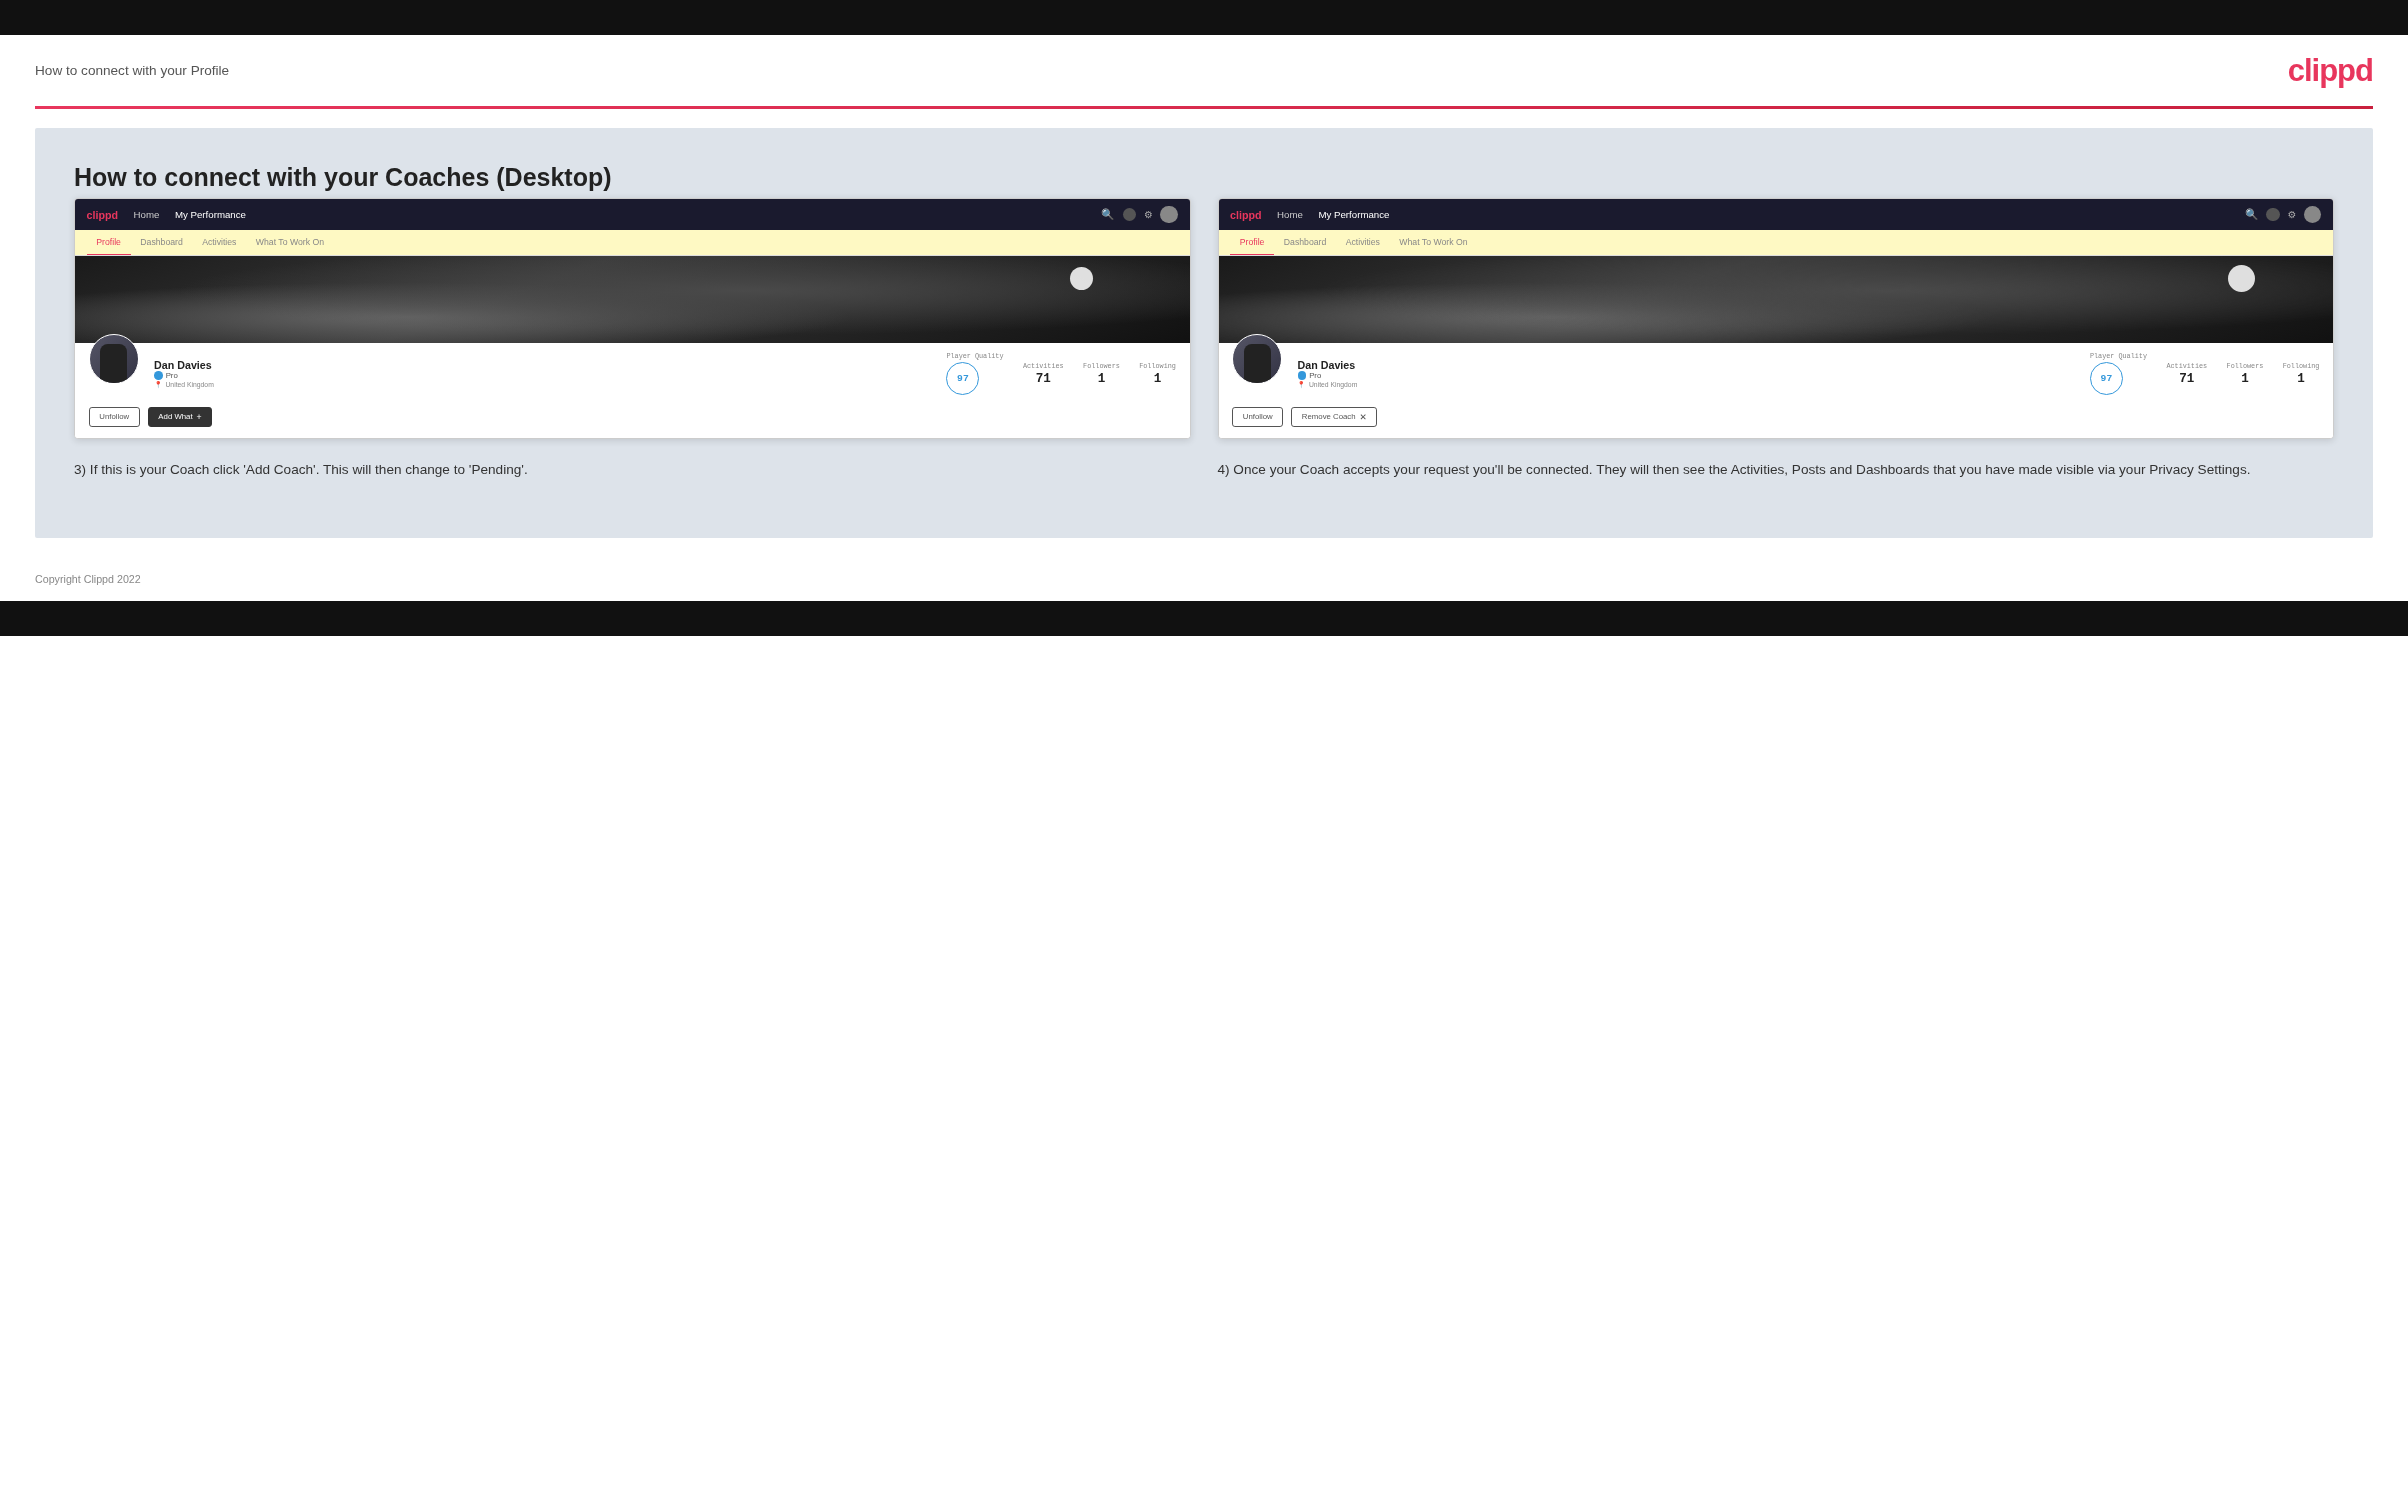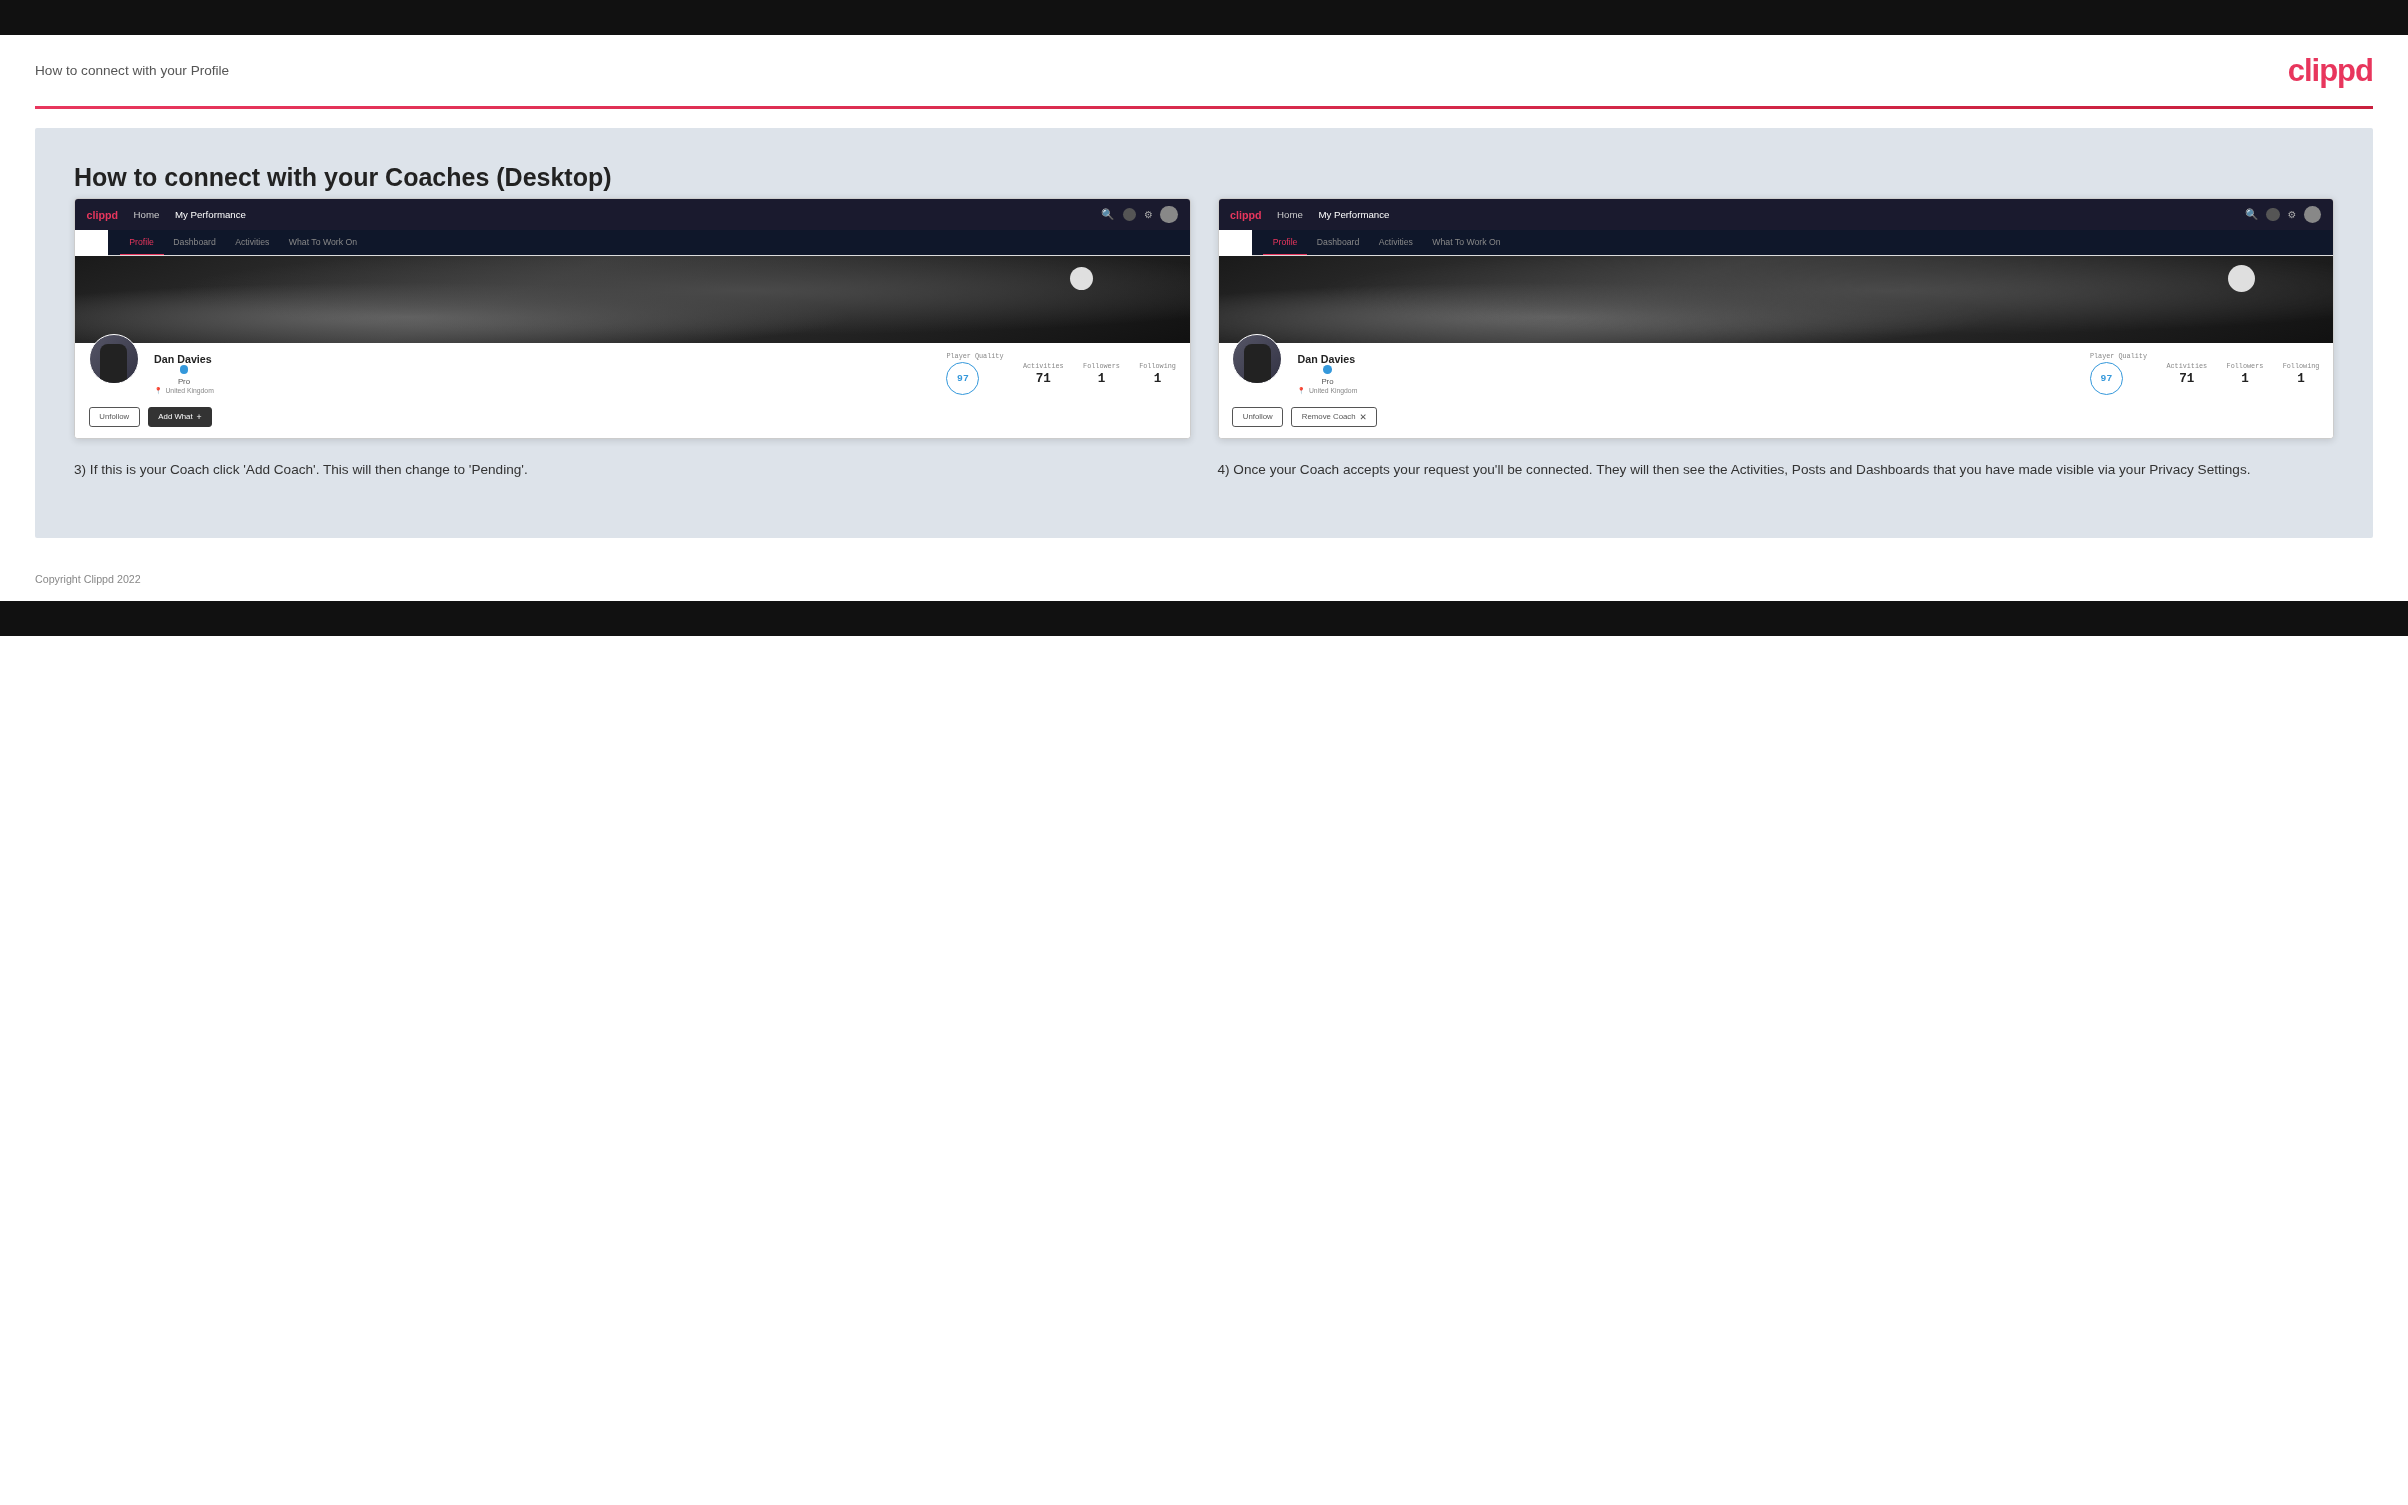--- a/index.html
+++ b/index.html
@@ -121,26 +121,25 @@
     .nav-avatar {
       width: 17.5px;
       height: 17.5px;
       background: #888;
       border-radius: 50%;
       display: inline-block;
     }
 
     
     .app-tabs {
-      background: #0f172a;
+      background: #fef9c3;
       display: flex;
       gap: 0;
       border-bottom: 1px solid #ddd;
       padding: 0 11.6px;
-      margin-left: 33px;
     }
     .app-tab {
       font-size: 8.7px;
       padding: 6.8px 9.7px;
       color: #888;
       cursor: pointer;
       border-bottom: 1.9px solid transparent;
     }
     .app-tab.active {
       color: #e8365d;
@@ -220,21 +219,20 @@
       font-size: 10.7px;
       font-weight: 700;
       color: #222;
     }
     .profile-pro {
       display: flex;
       align-items: center;
       gap: 2.9px;
       font-size: 7.8px;
       color: #555;
-      flex-direction: column;
     }
     .pro-badge {
       width: 8.7px;
       height: 8.7px;
       background: #3498db;
       border-radius: 50%;
       display: inline-block;
     }
     .profile-location {
       display: flex;

